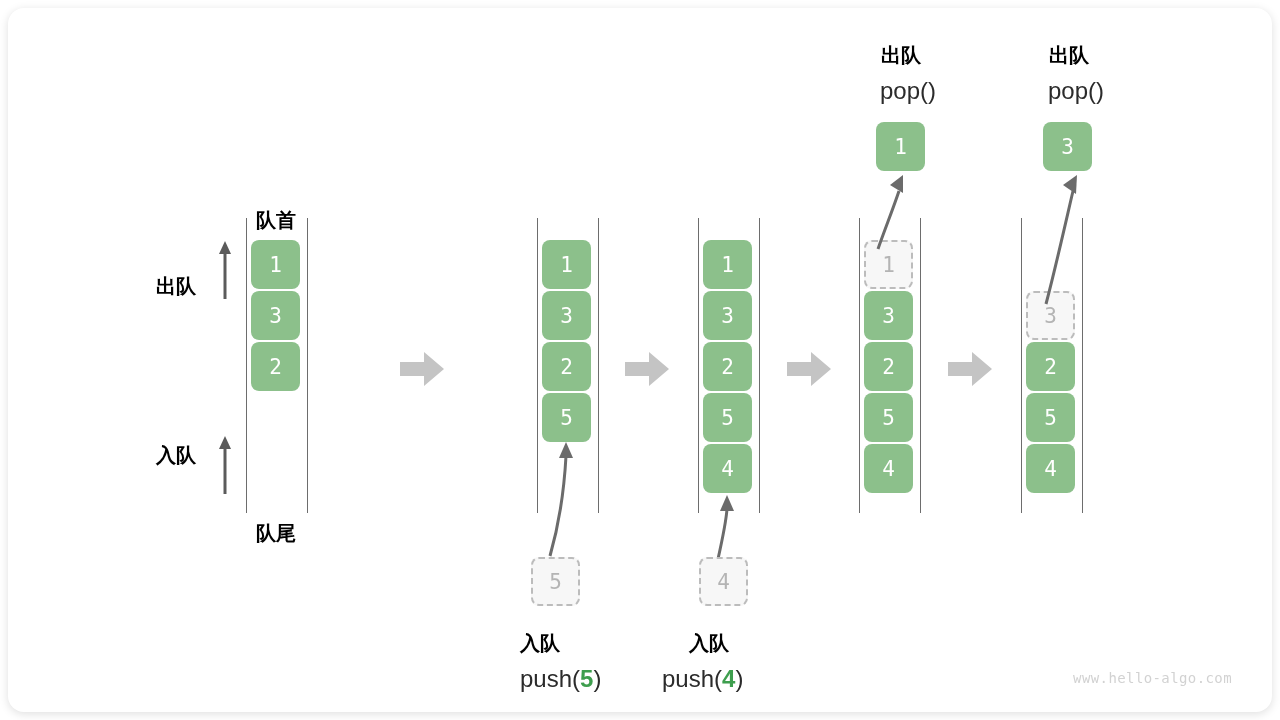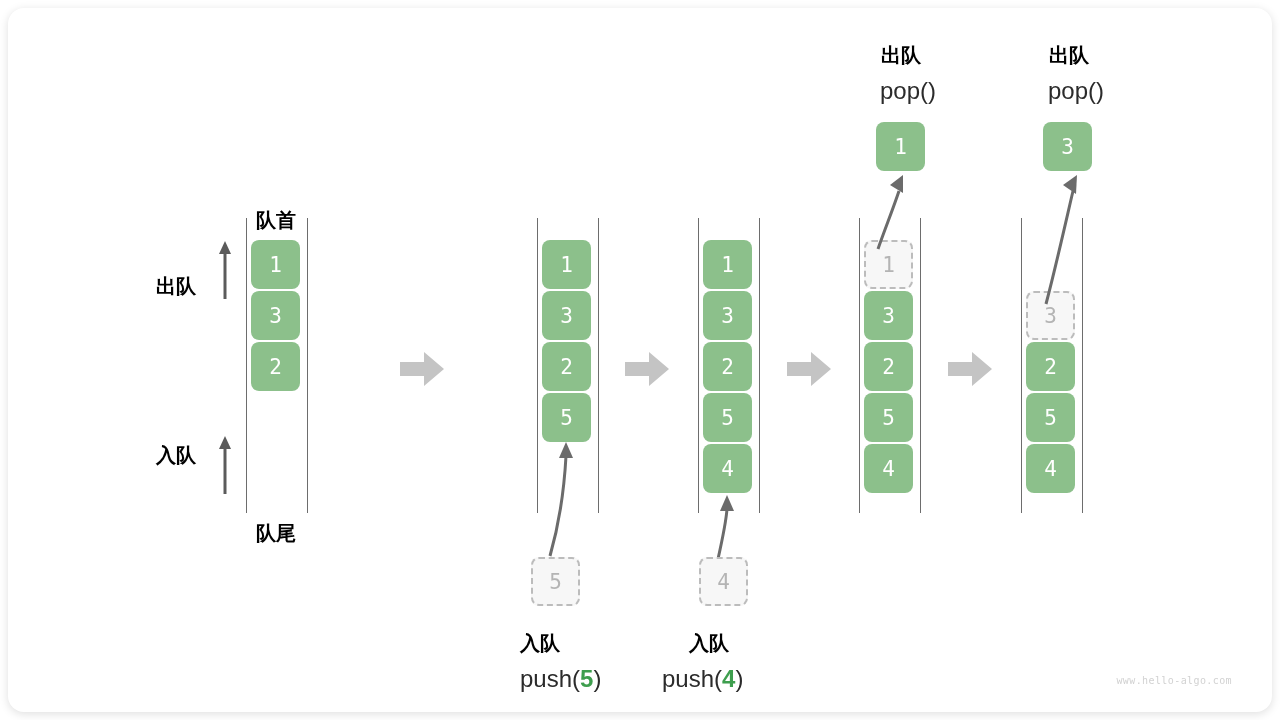--- a/index.html
+++ b/index.html
@@ -135,21 +135,21 @@
   .dirarrow { width: 14px; height: 58px; }
 
   
   .motion { pointer-events: none; }
 
   
   #watermark {
     right: 40px;
     bottom: 26px;
     font-family: "DejaVu Sans Mono", monospace;
-    font-size: 10px;
+    font-size: 14px;
     color: #d2d2d2;
     letter-spacing: 0.4px;
   }
 
   .center-x { transform: translateX(-50%); }
 </style>
 </head>
 <body>
 
 <div id="card">

